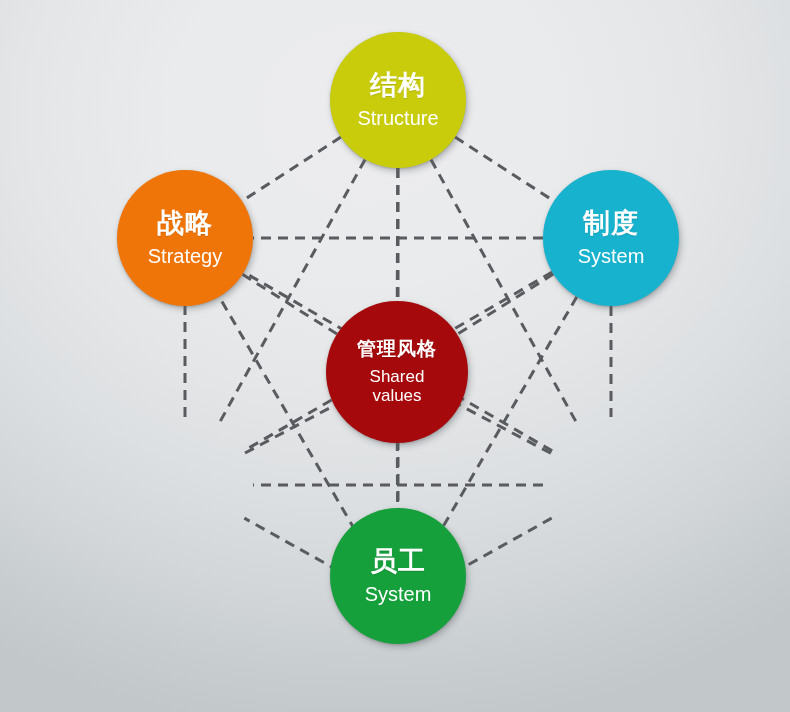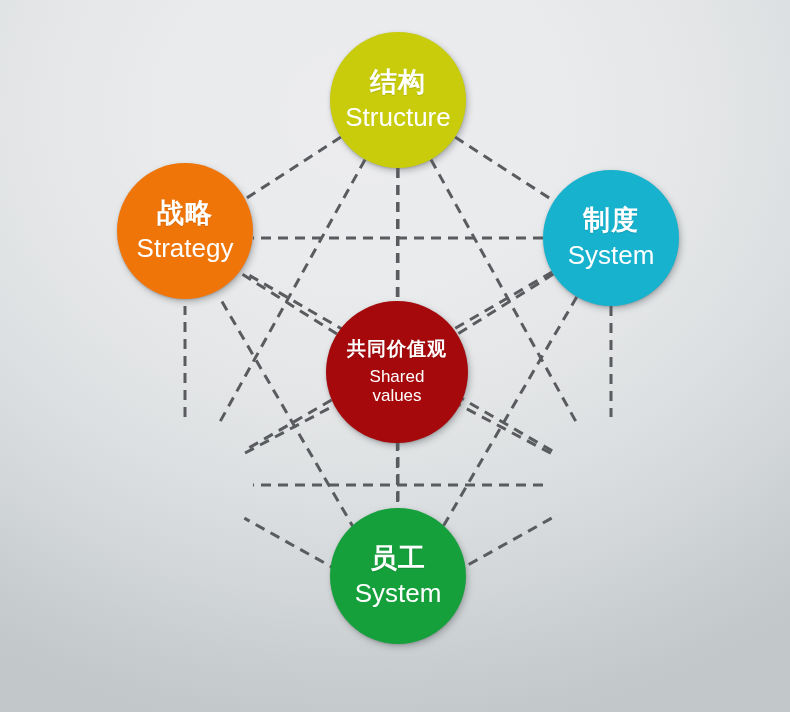--- a/index.html
+++ b/index.html
@@ -56,21 +56,21 @@
   
   .ring {
     width: 136px;
     height: 136px;
   }
   .ring .cn {
     font-size: 27px;
     margin-bottom: 6px;
   }
   .ring .en {
-    font-size: 26px;
+    font-size: 20px;
   }
   
   .ring.style-node .cn {
     font-size: 25px;
     letter-spacing: 0px;
   }
   
   .center {
     width: 142px;
     height: 142px;
@@ -122,24 +122,24 @@
     <span class="en">System</span>
   </div>
 
 
   <div class="node ring" style="left: 330px; top: 508px; width: 136px; height: 136px; background: rgb(22, 160, 60);">
     <span class="cn">员工</span>
     <span class="en">System</span>
   </div>
 
 
-  <div class="node ring" style="left: 117px; top: 163px; width: 136px; height: 136px; background: rgb(240, 117, 8);">
+  <div class="node ring" style="left: 117px; top: 170px; width: 136px; height: 136px; background: rgb(240, 117, 8);">
     <span class="cn">战略</span>
     <span class="en">Strategy</span>
   </div>
 
   <div class="node center" style="left: 326px; top: 301px; width: 142px; height: 142px; background: rgb(165, 9, 11);">
-    <span class="cn">共同价值观</span>
+    <span class="cn">管理风格</span>
     <span class="en">Shared</span>
     <span class="en">values</span>
   </div>
 
 </div>
 
 </body></html>

